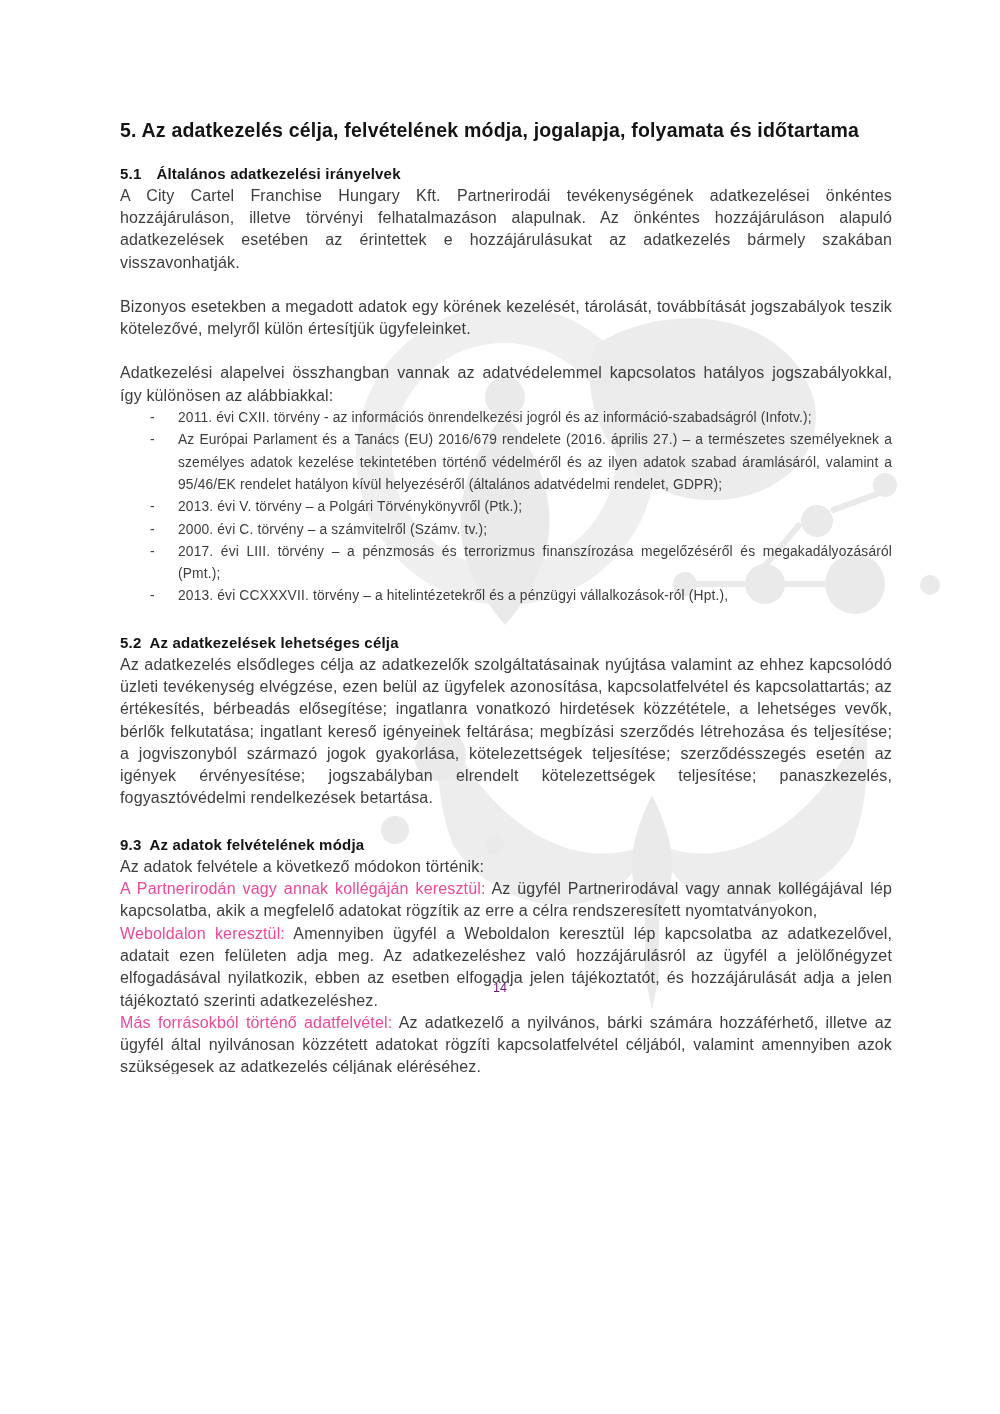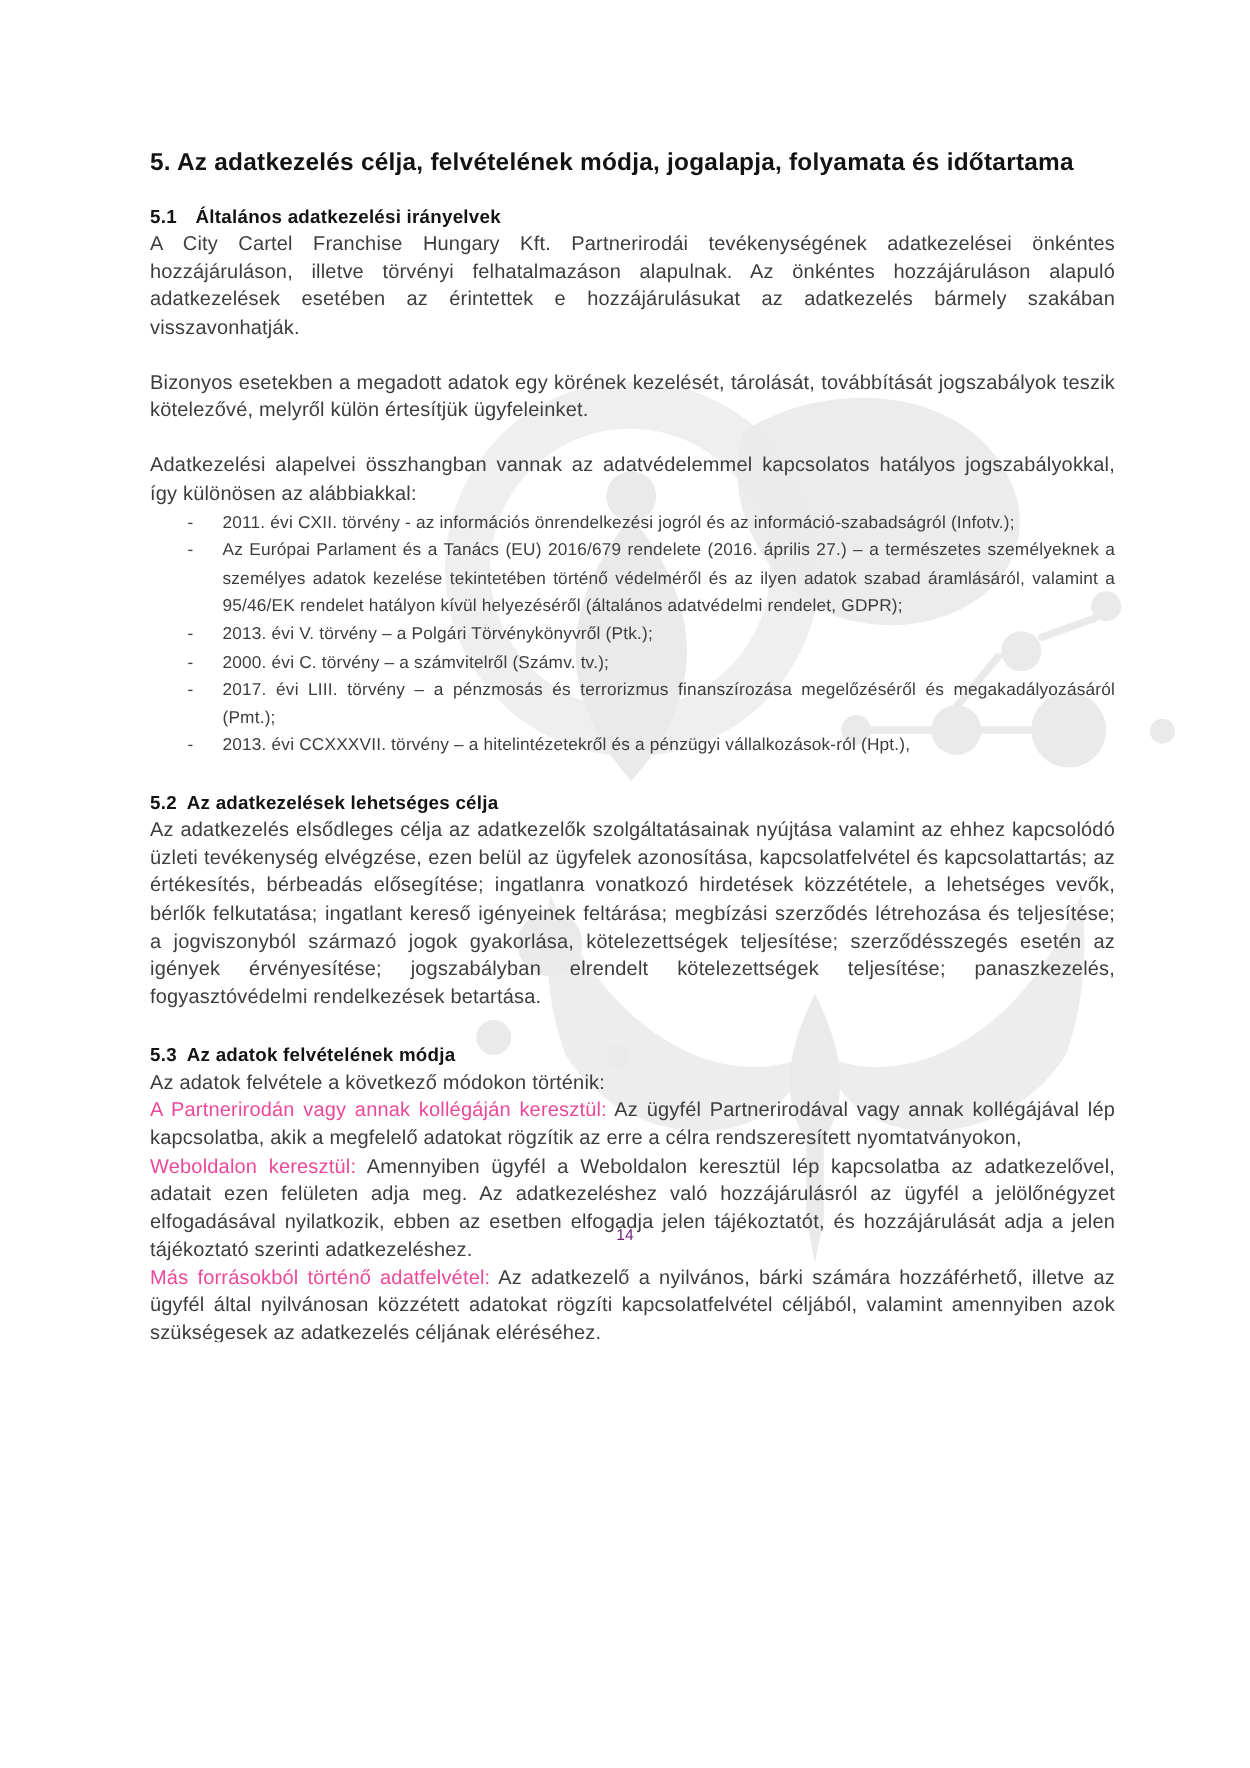--- a/index.html
+++ b/index.html
@@ -152,21 +152,21 @@
         <span class="li-text">2013. évi CCXXXVII. törvény – a hitelintézetekről és a pénzügyi vállalkozások-ról (Hpt.),</span>
       </li>
     </ul>
 
     <h2 class="sec">
       <span class="num">5.2</span><span>Az adatkezelések lehetséges célja</span>
     </h2>
     <p class="body">Az adatkezelés elsődleges célja az adatkezelők szolgáltatásainak nyújtása valamint az ehhez kapcsolódó üzleti tevékenység elvégzése, ezen belül az ügyfelek azonosítása, kapcsolatfelvétel és kapcsolattartás; az értékesítés, bérbeadás elősegítése; ingatlanra vonatkozó hirdetések közzététele, a lehetséges vevők, bérlők felkutatása; ingatlant kereső igényeinek feltárása; megbízási szerződés létrehozása és teljesítése; a jogviszonyból származó jogok gyakorlása, kötelezettségek teljesítése; szerződésszegés esetén az igények érvényesítése; jogszabályban elrendelt kötelezettségek teljesítése; panaszkezelés, fogyasztóvédelmi rendelkezések betartása.</p>
 
     <h2 class="sec">
-      <span class="num">5.3</span><span>Az adatok felvételének módja</span>
+      <span class="num">9.3</span><span>Az adatok felvételének módja</span>
     </h2>
     <p class="body">Az adatok felvétele a következő módokon történik:</p>
     <p class="body">
       <strong class="lead">A Partnerirodán vagy annak kollégáján keresztül:</strong><span> Az ügyfél Partnerirodával vagy annak kollégájával lép kapcsolatba, akik a megfelelő adatokat rögzítik az erre a célra rendszeresített nyomtatványokon,</span>
     </p>
     <p class="body">
       <strong class="lead">Weboldalon keresztül:</strong><span> Amennyiben ügyfél a Weboldalon keresztül lép kapcsolatba az adatkezelővel, adatait ezen felületen adja meg. Az adatkezeléshez való hozzájárulásról az ügyfél a jelölőnégyzet elfogadásával nyilatkozik, ebben az esetben elfogadja jelen tájékoztatót, és hozzájárulását adja a jelen tájékoztató szerinti adatkezeléshez.</span>
     </p>
     <p class="body">
       <strong class="lead">Más forrásokból történő adatfelvétel:</strong><span> Az adatkezelő a nyilvános, bárki számára hozzáférhető, illetve az ügyfél által nyilvánosan közzétett adatokat rögzíti kapcsolatfelvétel céljából, valamint amennyiben azok szükségesek az adatkezelés céljának eléréséhez.</span>

